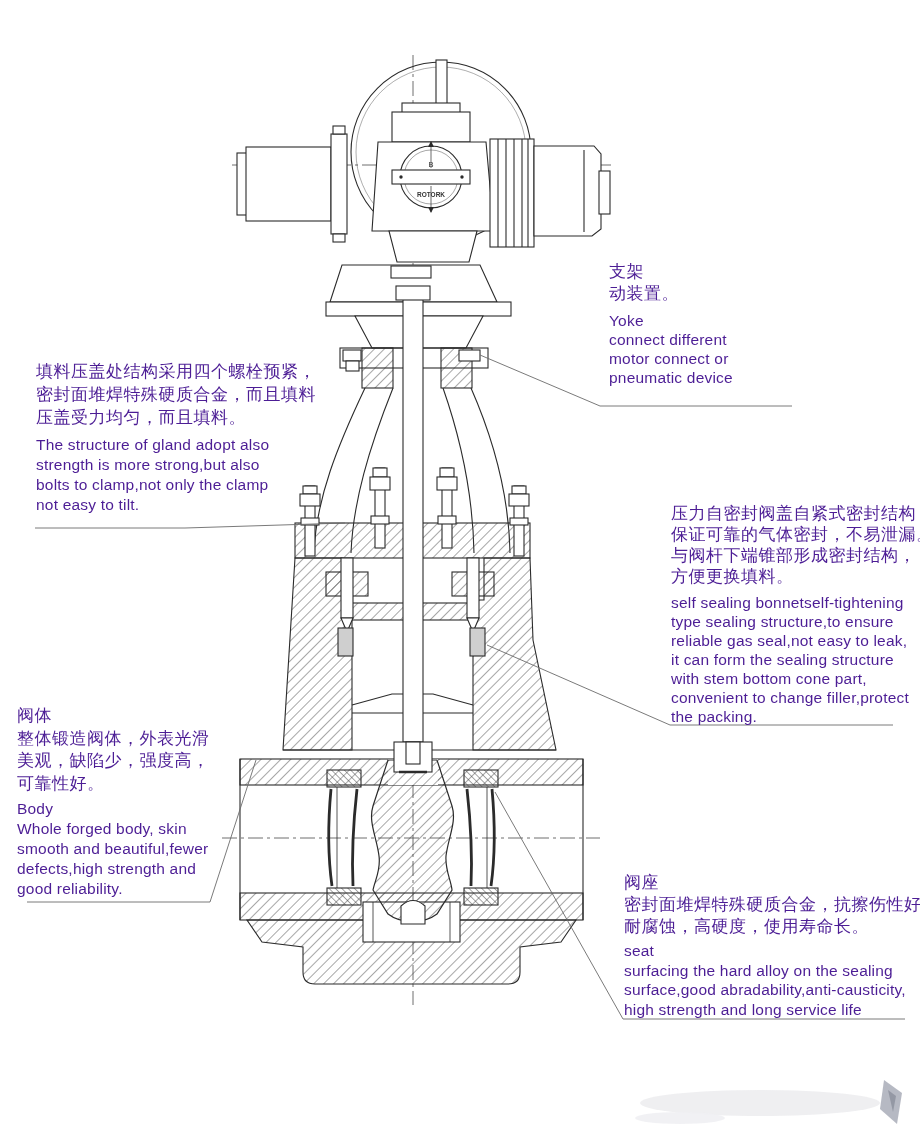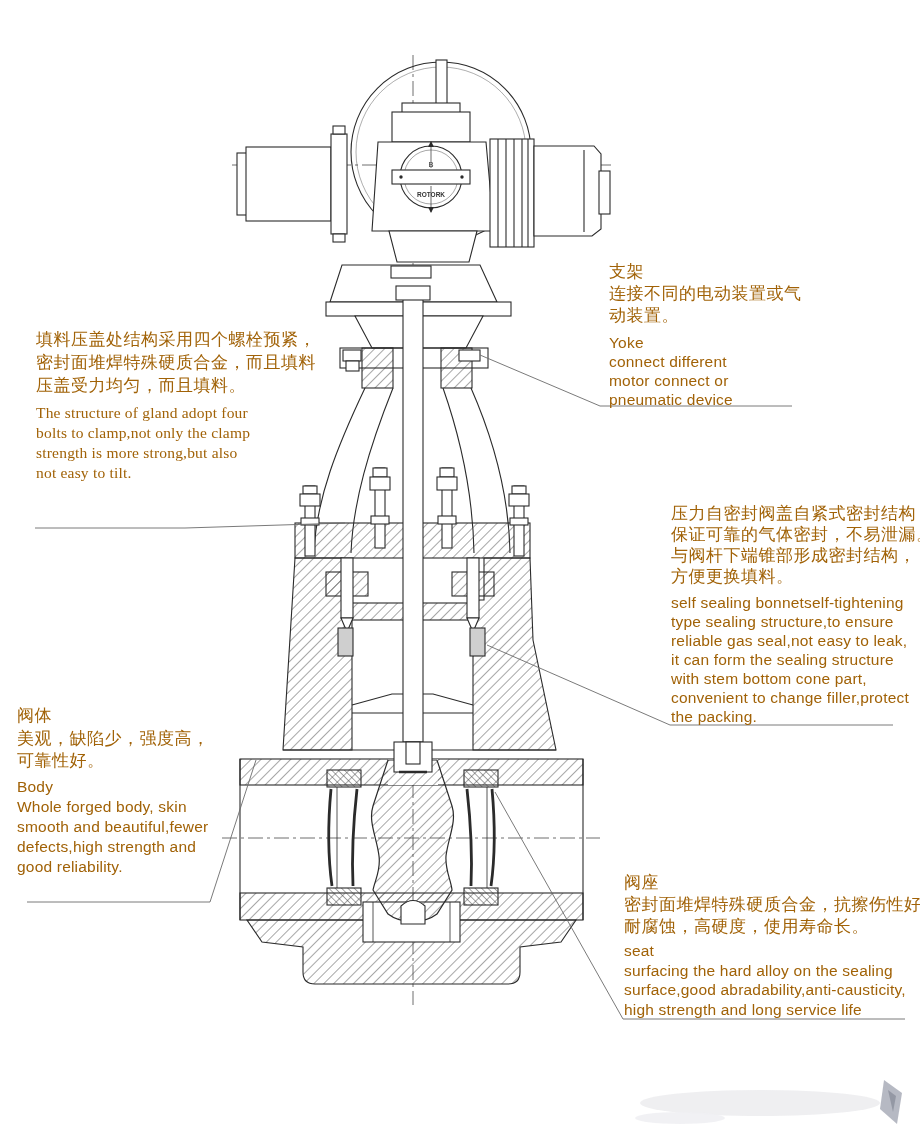--- a/index.html
+++ b/index.html
@@ -1,19 +1,19 @@
 <!DOCTYPE html>
 <html><head>
 <meta charset="utf-8">
 <style>
   html,body{margin:0;padding:0;background:#fff;}
   .stage{position:relative;width:920px;height:1141px;background:#fff;overflow:hidden;
          font-family:"Liberation Sans","DejaVu Sans",sans-serif;}
   .stage svg{position:absolute;left:0;top:0;}
-  .ann{position:absolute;color:#a16207;white-space:nowrap;}
+  .ann{position:absolute;color:#4c1d95;white-space:nowrap;}
   .ln{display:block;}
   .zh{font-size:17px;line-height:23px;letter-spacing:0.5px;}
   .en{font-size:15.5px;line-height:20px;letter-spacing:0.2px;}
   .gap{height:6px;}
   .ann.yoke .zh{line-height:22px;}
   .ann.yoke .en{line-height:19px;}
   .ann.bonnet .zh{line-height:21px;}
   .ann.bonnet .en{line-height:19px;}
   .ann.body-a .zh{line-height:22.5px;}
   .ann.seat-a .zh{line-height:22px;}
@@ -208,34 +208,33 @@
   </g>
 
   <g stroke="none">
     <ellipse cx="760" cy="1103" rx="120" ry="13" fill="#ededf0" opacity="0.9"></ellipse>
     <ellipse cx="680" cy="1118" rx="45" ry="6" fill="#f0f0f3" opacity="0.9"></ellipse>
     <path d="M884,1080 L902,1093 L897,1124 L880,1109 Z" fill="#a9adb8" opacity="0.85"></path>
     <path d="M888,1090 L896,1096 L893,1112 Z" fill="#8c909c" opacity="0.8"></path>
   </g>
 </svg>
 
-  <div class="ann gland" style="left:36px;top:328px;font-family:Liberation Serif, serif;">
+  <div class="ann gland" style="left:36px;top:360px;">
     <span class="ln zh">填料压盖处结构采用四个螺栓预紧，</span>
     <span class="ln zh">密封面堆焊特殊硬质合金，而且填料</span>
     <span class="ln zh">压盖受力均匀，而且填料。</span>
     <div class="gap"></div>
-    <span class="ln en">The structure of gland adopt four</span>
+    <span class="ln en">The structure of gland adopt also</span>
+    <span class="ln en">strength is more strong,but also</span>
     <span class="ln en">bolts to clamp,not only the clamp</span>
-    <span class="ln en">strength is more strong,but also</span>
     <span class="ln en">not easy to tilt.</span>
   </div>
 
   <div class="ann yoke" style="left:609px;top:261px;">
     <span class="ln zh">支架</span>
-    <span class="ln zh">连接不同的电动装置或气</span>
     <span class="ln zh">动装置。</span>
     <div class="gap"></div>
     <span class="ln en">Yoke</span>
     <span class="ln en">connect different</span>
     <span class="ln en">motor connect or</span>
     <span class="ln en">pneumatic device</span>
   </div>
 
   <div class="ann bonnet" style="left:671px;top:503px;">
     <span class="ln zh">压力自密封阀盖自紧式密封结构，</span>
@@ -247,20 +246,21 @@
     <span class="ln en">type sealing structure,to ensure</span>
     <span class="ln en">reliable gas seal,not easy to leak,</span>
     <span class="ln en">it can form the sealing structure</span>
     <span class="ln en">with stem bottom cone part,</span>
     <span class="ln en">convenient to change filler,protect</span>
     <span class="ln en">the packing.</span>
   </div>
 
   <div class="ann body-a" style="left:17px;top:705px;">
     <span class="ln zh">阀体</span>
+    <span class="ln zh">整体锻造阀体，外表光滑</span>
     <span class="ln zh">美观，缺陷少，强度高，</span>
     <span class="ln zh">可靠性好。</span>
     <div class="gap" style="height:4px;"></div>
     <span class="ln en">Body</span>
     <span class="ln en">Whole forged body, skin</span>
     <span class="ln en">smooth and beautiful,fewer</span>
     <span class="ln en">defects,high strength and</span>
     <span class="ln en">good reliability.</span>
   </div>
 

